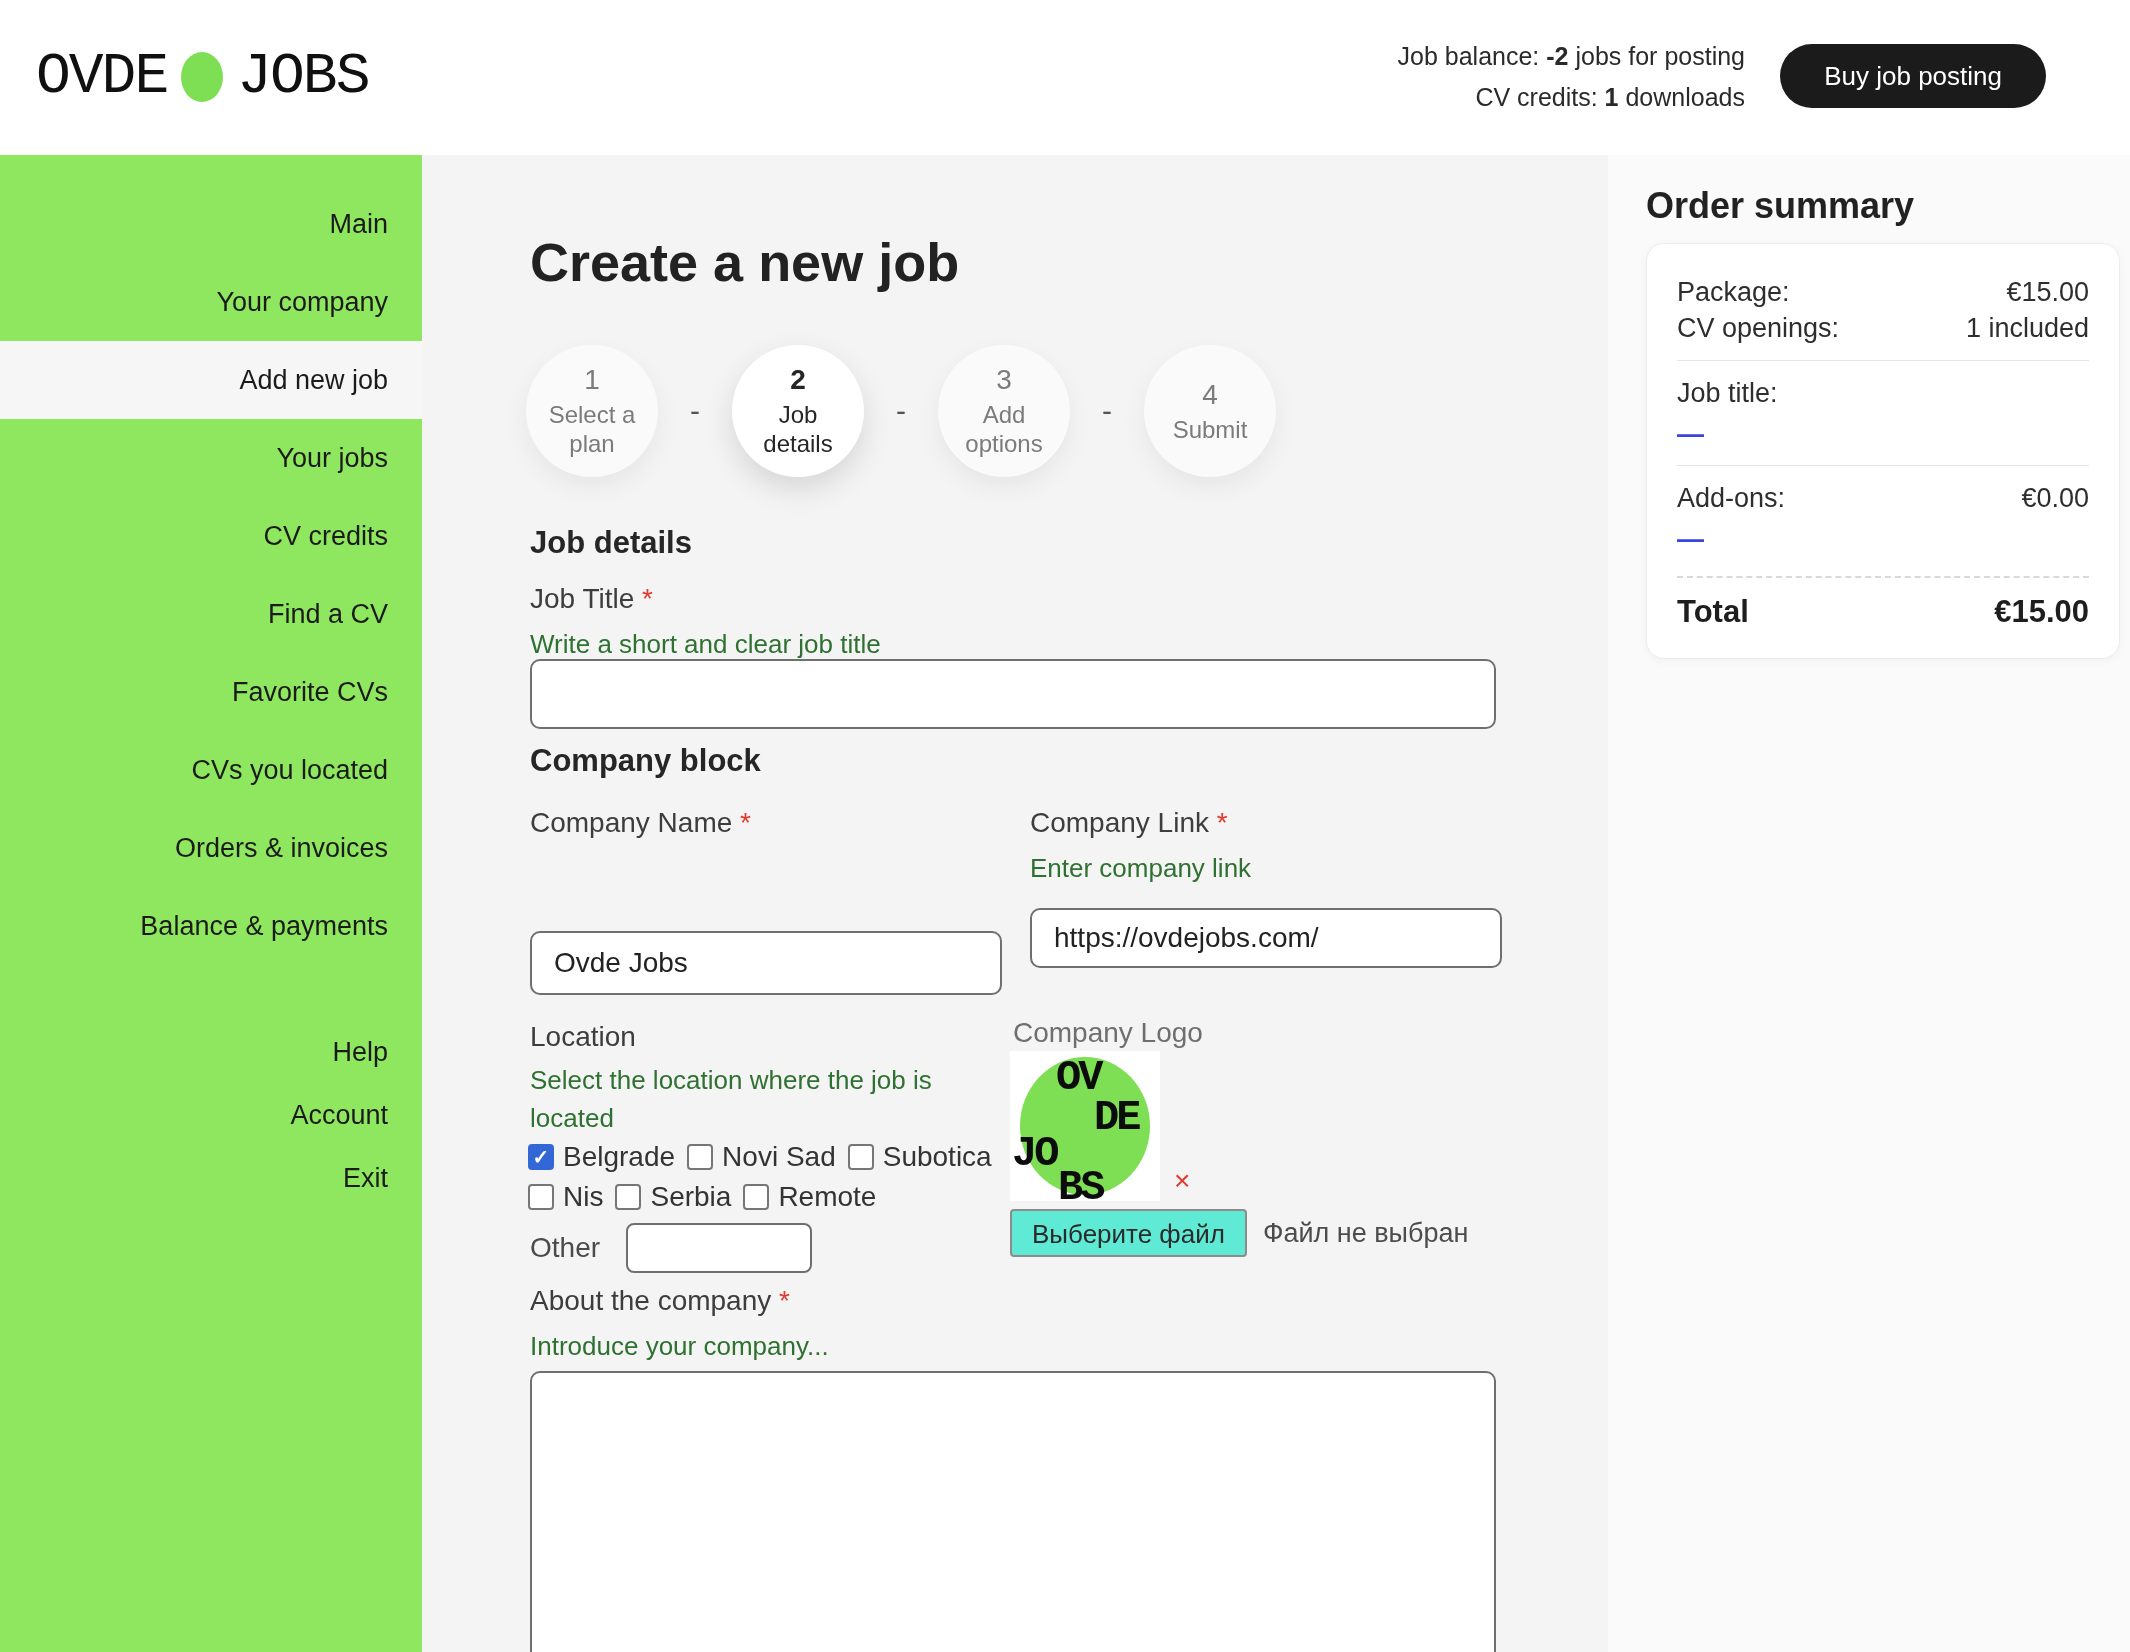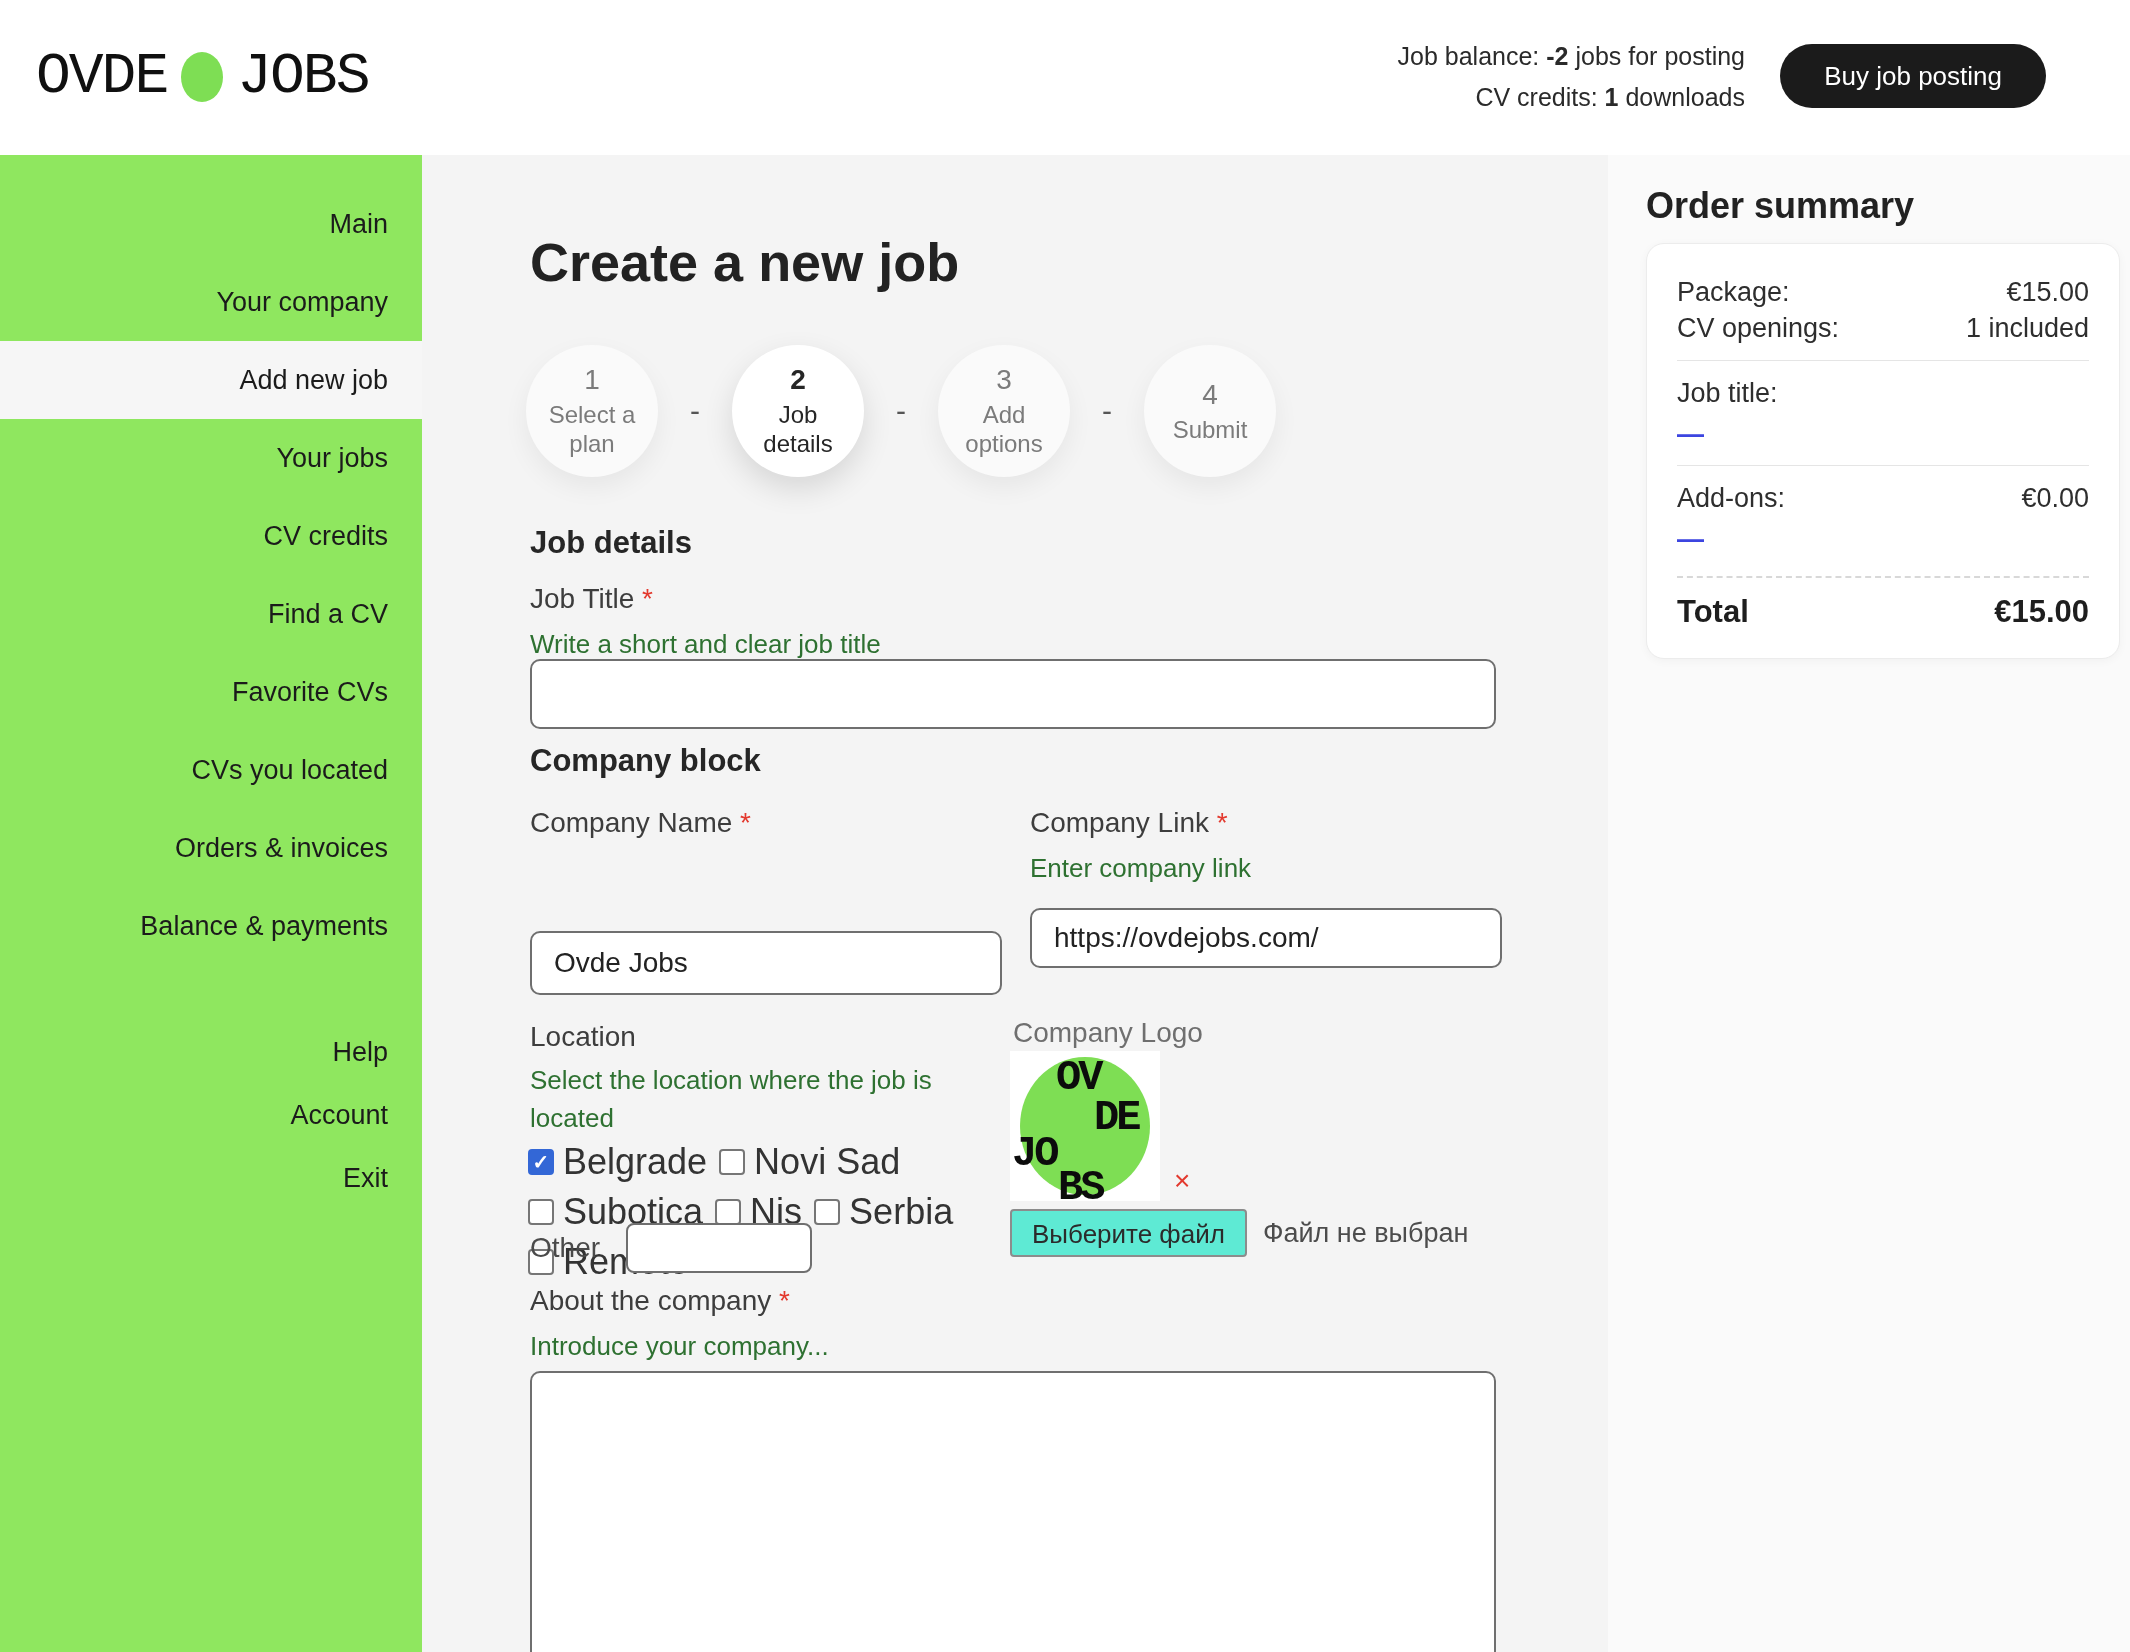--- a/index.html
+++ b/index.html
@@ -66,21 +66,21 @@
   .col-right { left:608px; top:652px; height:200px; }
   .col .lbl  { position:absolute; left:0; top:0; }
   .col .hint { position:absolute; left:0; top:42px; width:480px; }
   .name-inp { position:absolute; left:0; top:124px; width:472px; height:64px; }
   .link-inp { position:absolute; left:0; top:88px;  width:472px; height:60px;margin-top:13px; }
 
   .loc-lbl  { position:absolute; left:108px; top:866px; }
   .loc-hint { position:absolute; left:108px; top:906px; width:420px; }
   .cbx-rows { position:absolute; left:106px; top:986px; width:500px;
               display:flex; flex-wrap:wrap; column-gap:12px; row-gap:8px;
-              font-size:36px; color:#333; }
+              font-size:28px; color:#333; }
   .cbx { display:flex; align-items:center; gap:9px; cursor:pointer; white-space:nowrap; }
   .box { width:26px; height:26px; border:2px solid #767676; border-radius:4px; background:#fff;
          display:flex; align-items:center; justify-content:center; flex:none; }
   .box.checked { background:#3367d6; border-color:#3367d6; }
   .box.checked::after { content:"✓"; color:#fff; font-size:20px; font-weight:700; line-height:1; }
 
   .other-row { position:absolute; left:108px; top:1068px; display:flex; align-items:center;
                gap:26px; font-size:28px; color:#4a4a4a;justify-content:center; }
   .other-inp { width:186px; height:50px; border:2px solid #6f6f6f; border-radius:8px;
                background:#fff; font-size:26px; padding:0 14px; font-family:inherit; }

